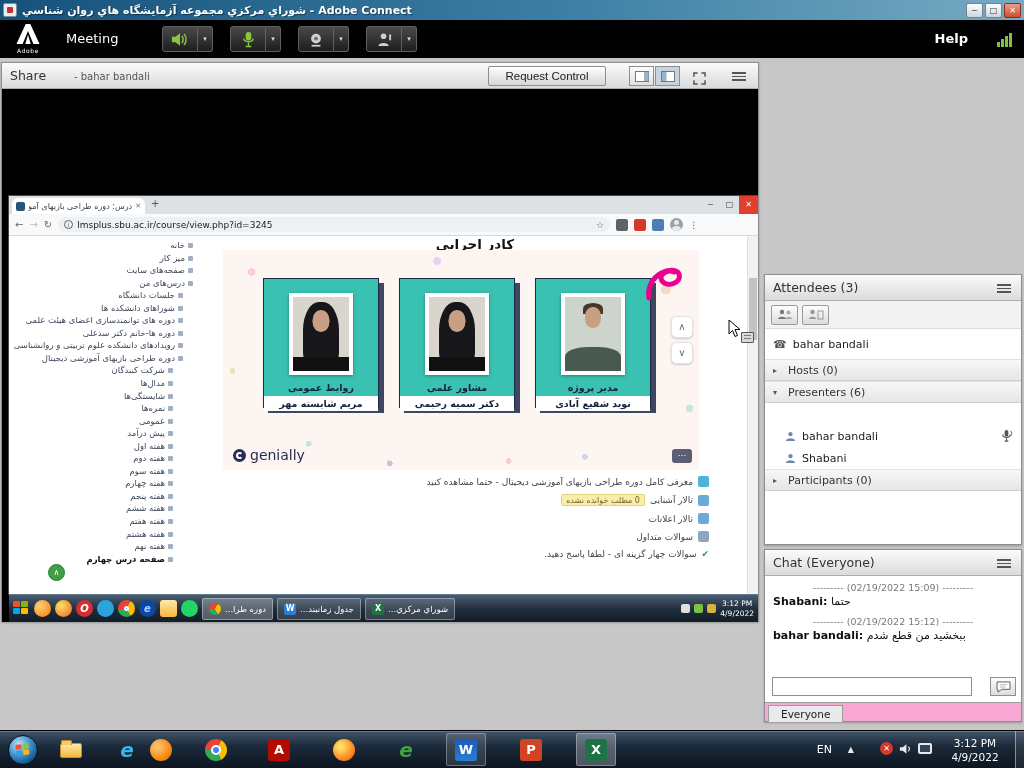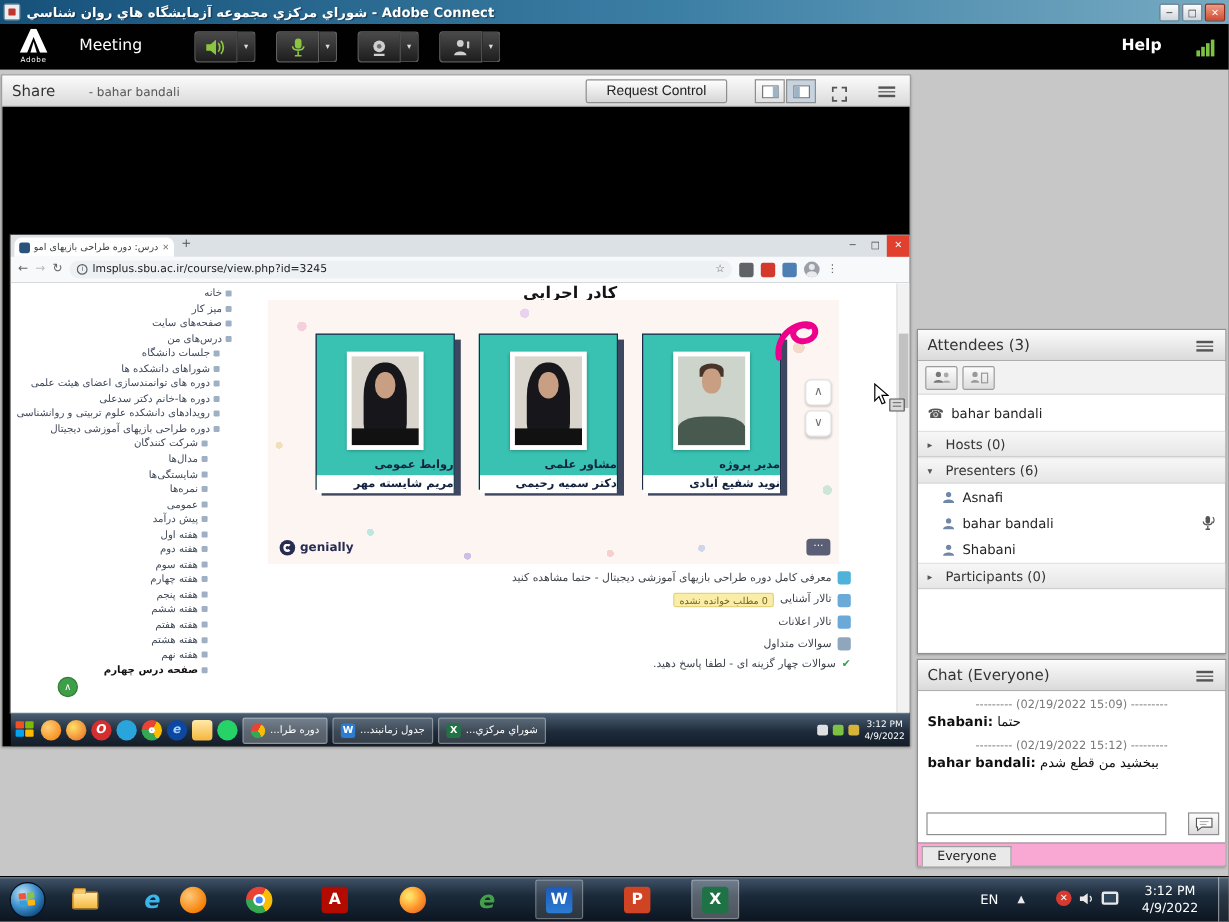--- a/index.html
+++ b/index.html
@@ -76,40 +76,40 @@
  background-image:
   radial-gradient(circle 4px at 6% 10%,#f6cfdd 97%,transparent),
   radial-gradient(circle 3px at 18% 88%,#bfe6e0 97%,transparent),
   radial-gradient(circle 5px at 93% 18%,#f3d9c8 97%,transparent),
   radial-gradient(circle 3px at 76% 94%,#cdd6ec 97%,transparent),
   radial-gradient(circle 4px at 45% 5%,#e9d2ef 97%,transparent),
   radial-gradient(circle 3px at 60% 96%,#f6cfcf 97%,transparent),
   radial-gradient(circle 4px at 98% 72%,#cde6d8 97%,transparent),
   radial-gradient(circle 3px at 2% 55%,#f0e0b8 97%,transparent),
   radial-gradient(circle 3px at 35% 97%,#cbbfe6 97%,transparent)}
-.card{position:absolute;top:28px;width:116px;height:130px;background:#39c2b2;border:1px solid #1c2a47;box-shadow:5px 5px 0 rgba(28,40,70,.85);text-align:right}
+.card{position:absolute;top:28px;width:116px;height:130px;background:#39c2b2;border:1px solid #1c2a47;box-shadow:5px 5px 0 rgba(28,40,70,.85);text-align:center}
 #card1{left:40px}#card2{left:176px}#card3{left:312px}
 .photo{width:64px;height:82px;margin:14px auto 0;background:#fff;padding:4px;box-shadow:0 1px 3px rgba(0,0,0,.35)}
 .ph{position:relative;width:56px;height:74px;background:#d9d4cc;overflow:hidden}
 .hj{position:absolute;top:5px;left:50%;transform:translateX(-50%);width:36px;height:62px;background:#17161a;border-radius:45% 45% 18% 18%}
 .fc{position:absolute;top:13px;left:50%;transform:translateX(-50%);width:17px;height:22px;background:#c99f84;border-radius:48%}
 .sh{position:absolute;bottom:0;left:0;right:0;height:14px;background:#111}
 .ph.man{background:#ccd4cb}
 .hr2{position:absolute;top:6px;left:50%;transform:translateX(-50%);width:20px;height:11px;background:#463528;border-radius:50% 50% 0 0}
 .fc2{position:absolute;top:10px;left:50%;transform:translateX(-50%);width:16px;height:21px;background:#c99f84;border-radius:45%}
 .bd2{position:absolute;bottom:0;left:0;right:0;height:24px;background:#485a50;border-radius:40% 40% 0 0}
 .role{margin-top:7px;font-size:9.5px;font-weight:bold;color:#14223f;direction:rtl}
 .stripe{margin-top:3px;height:15px;background:#fff;font-size:9.5px;font-weight:bold;color:#14223f;line-height:15px;direction:rtl}
 #squiggle{position:absolute;left:418px;top:10px}
 .navbtn{position:absolute;width:22px;height:22px;background:#fff;border:1px solid #e2e2e2;border-radius:5px;box-shadow:0 1px 2px rgba(0,0,0,.18);font-size:10px;color:#707070;text-align:center;line-height:20px}
 #navup{left:448px;top:66px}#navdown{left:448px;top:92px}
 #genbrand{position:absolute;left:10px;bottom:7px;display:flex;align-items:center;gap:4px}
 .genlogo{width:13px;height:13px;border-radius:50%;background:#272c52;position:relative}
 .genlogo::after{content:"";position:absolute;inset:3px;border:2px solid #fff;border-right-color:transparent;border-radius:50%}
-.gentxt{font-size:10px;font-weight:bold;color:#272c52}
+.gentxt{font-size:14px;font-weight:normal;color:#272c52}
 #embeddots{position:absolute;right:7px;bottom:7px;width:20px;height:14px;background:#5b5f75;border-radius:3px;color:#fff;font-size:9px;line-height:9px;text-align:center}
 #blinks{position:absolute;left:214px;top:240px;width:486px;direction:rtl}
 .lrow{display:flex;align-items:center;gap:5px;margin-bottom:7px}
 .licon{width:11px;height:11px;border-radius:2px;flex:0 0 auto}
 .ltext{font-size:9px;color:#3e434b}
 .badge{font-size:8px;background:#f9eda7;border:1px solid #e3d47c;padding:0 4px;border-radius:2px;color:#6d6526;height:12px;line-height:11px;white-space:nowrap}
 .chk{color:#2f9e44;font-size:9px}
 #scrolltop{position:absolute;left:39px;top:328px;width:17px;height:17px;border-radius:50%;background:#3f9f47;border:1px solid #2d7d35;color:#fff;font-size:8px;text-align:center;line-height:15px}
 #bscroll{position:absolute;right:0;top:0;width:11px;height:358px;background:#f2f2f2;border-left:1px solid #e0e0e0}
 #bthumb{position:absolute;left:1px;right:1px;top:42px;height:62px;background:#c2c2c2}
@@ -509,27 +509,20 @@
         <span>bahar bandali</span>
       </div>
       <div class="arow agroup" style="top:58px">
         <span class="tri">▸</span>
         <span>Hosts (0)</span>
       </div>
       <div class="arow agroup" style="top:80px">
         <span class="tri">▾</span>
         <span>Presenters (6)</span>
       </div>
-      <div class="arow" style="top:102px;padding-right:0 8px;padding-left:20px">
-        <svg width="11" height="11" viewBox="0 0 12 12">
-            <circle cx="6" cy="3.4" r="2.4" fill="#6f87a8"></circle>
-            <path d="M1 11c0-4 10-4 10 0z" fill="#6f87a8"></path>
-          </svg>
-        <span>Asnafi</span>
-      </div>
       <div class="arow" style="top:124px;padding-left:20px">
         <svg width="11" height="11" viewBox="0 0 12 12">
             <circle cx="6" cy="3.4" r="2.4" fill="#6f87a8"></circle>
             <path d="M1 11c0-4 10-4 10 0z" fill="#6f87a8"></path>
           </svg>
         <span>bahar bandali</span>
         <span class="aric">
           <svg width="13" height="13" viewBox="0 0 14 14">
               <rect x="5" y="1" width="4" height="7" rx="2" fill="#555"></rect>
               <path d="M3 6c0 4 8 4 8 0 M7 10v3 M5 13h4" stroke="#555" fill="none" stroke-width="1.2"></path>

